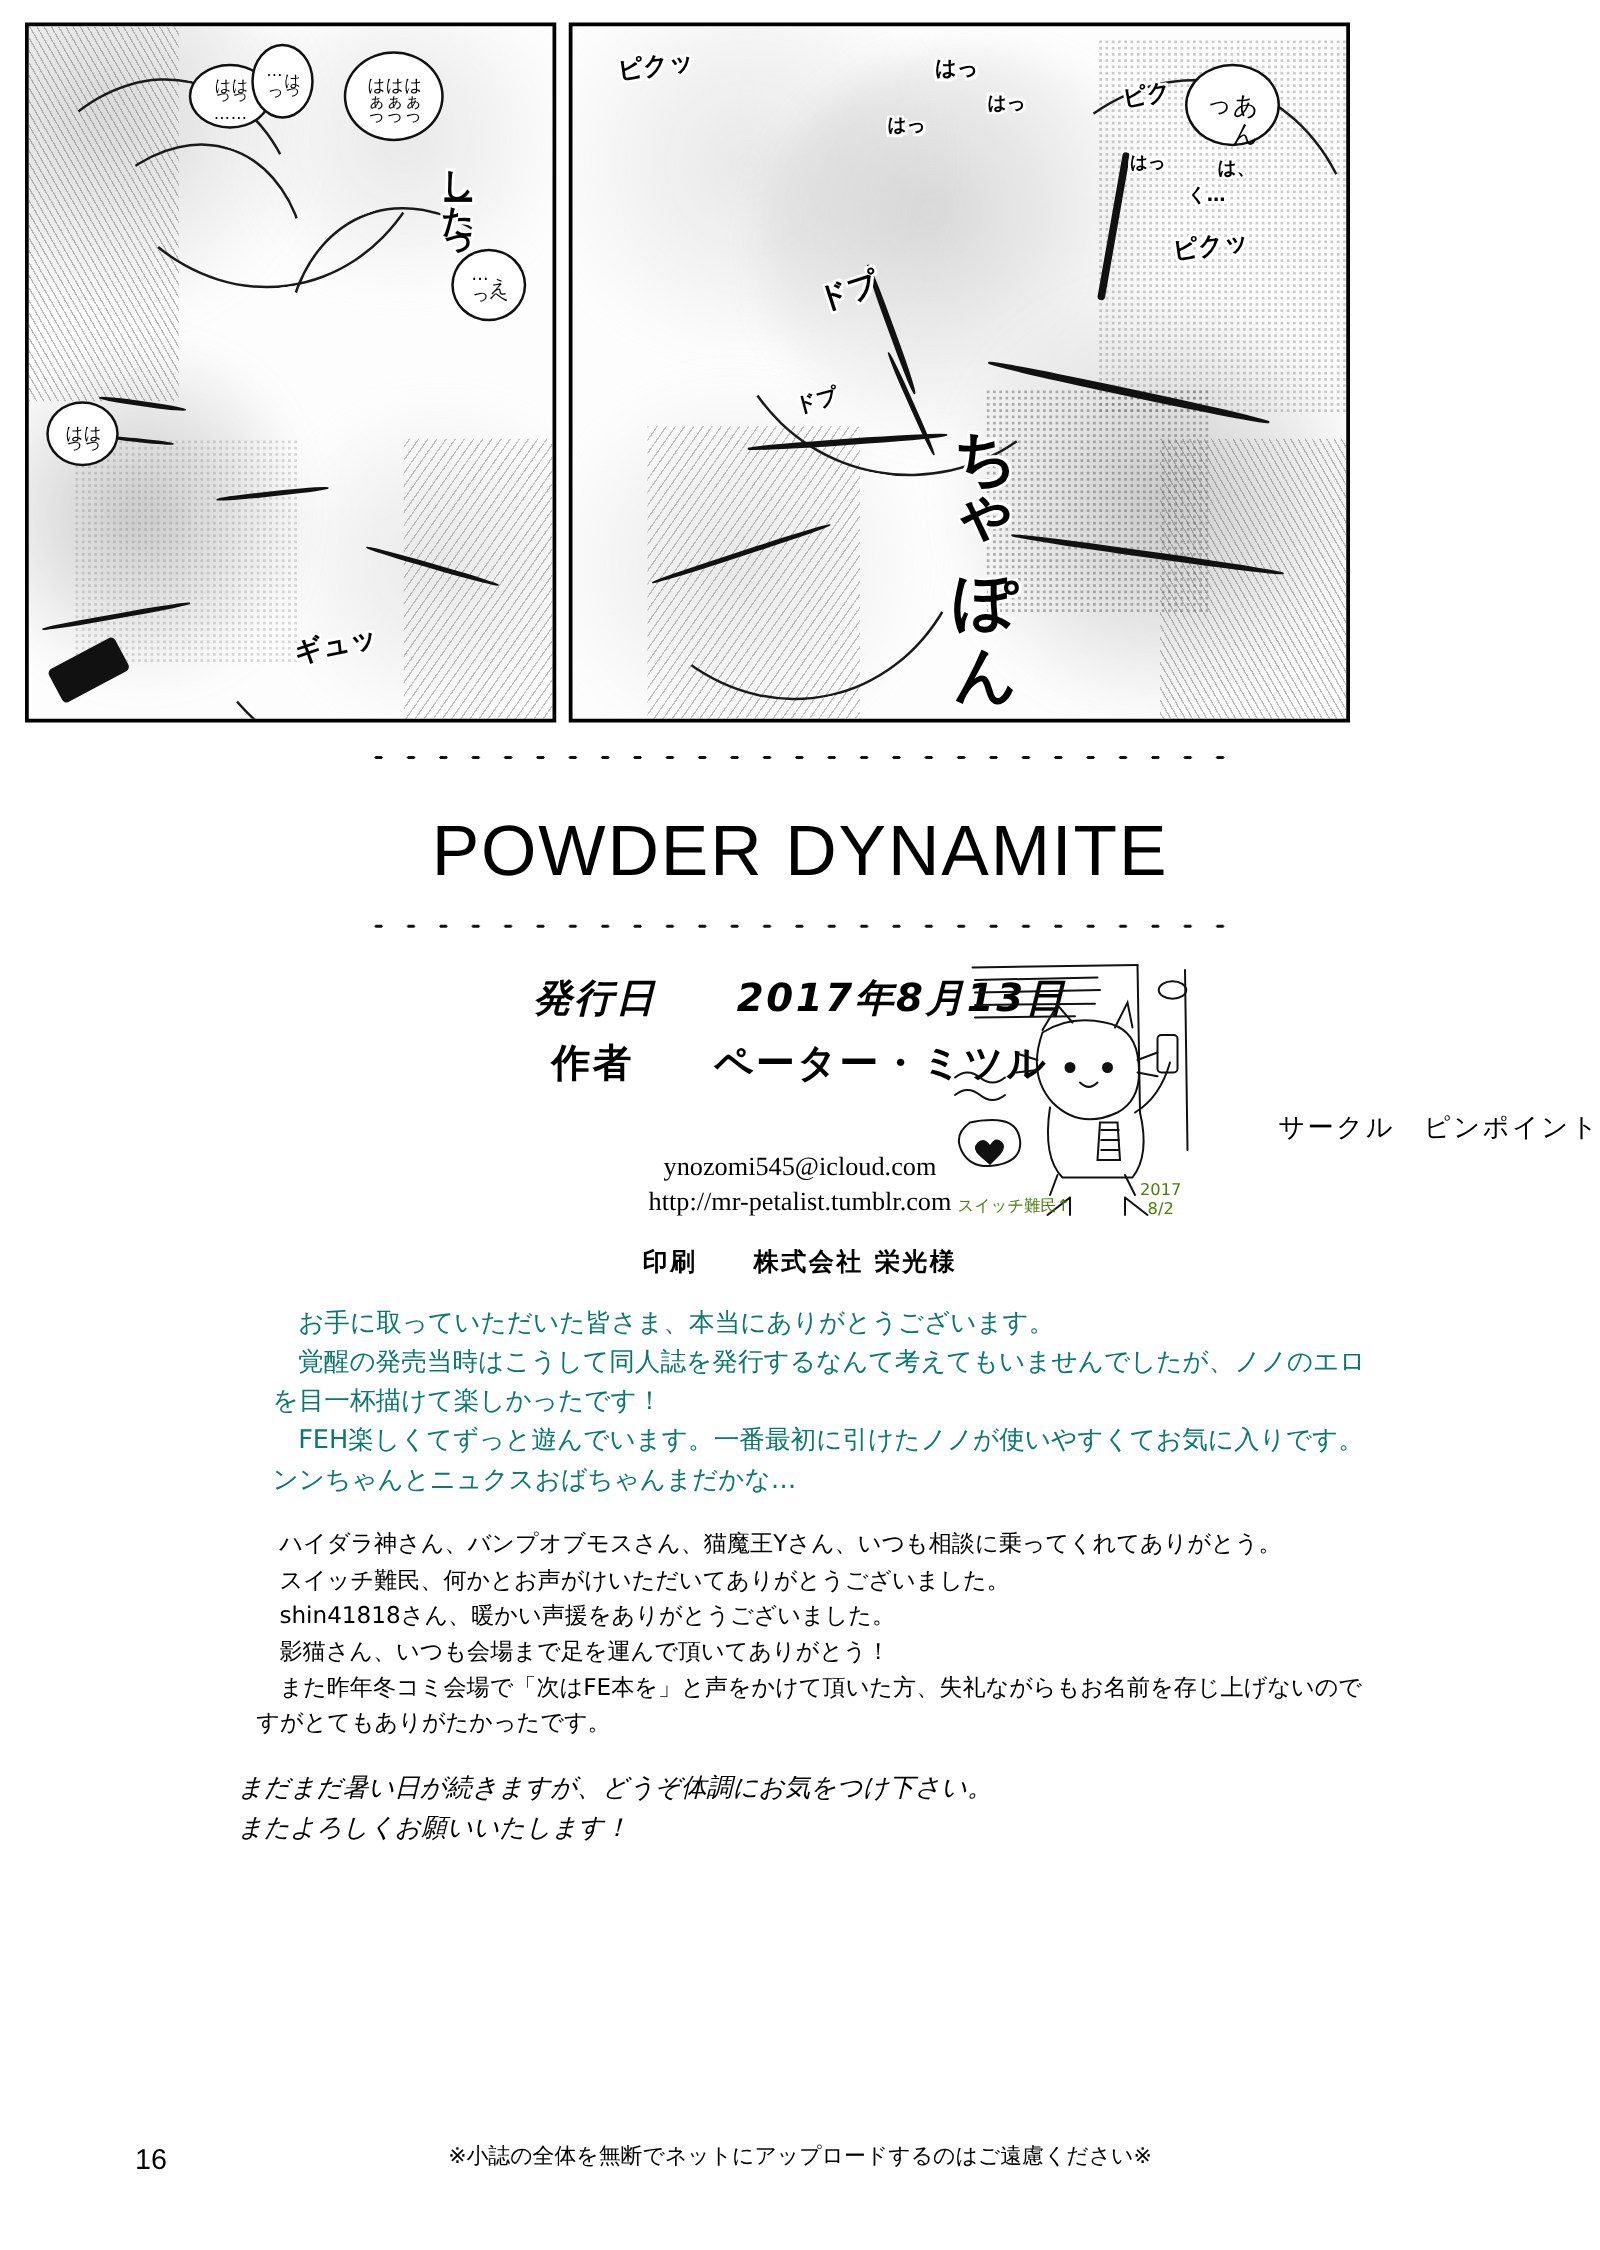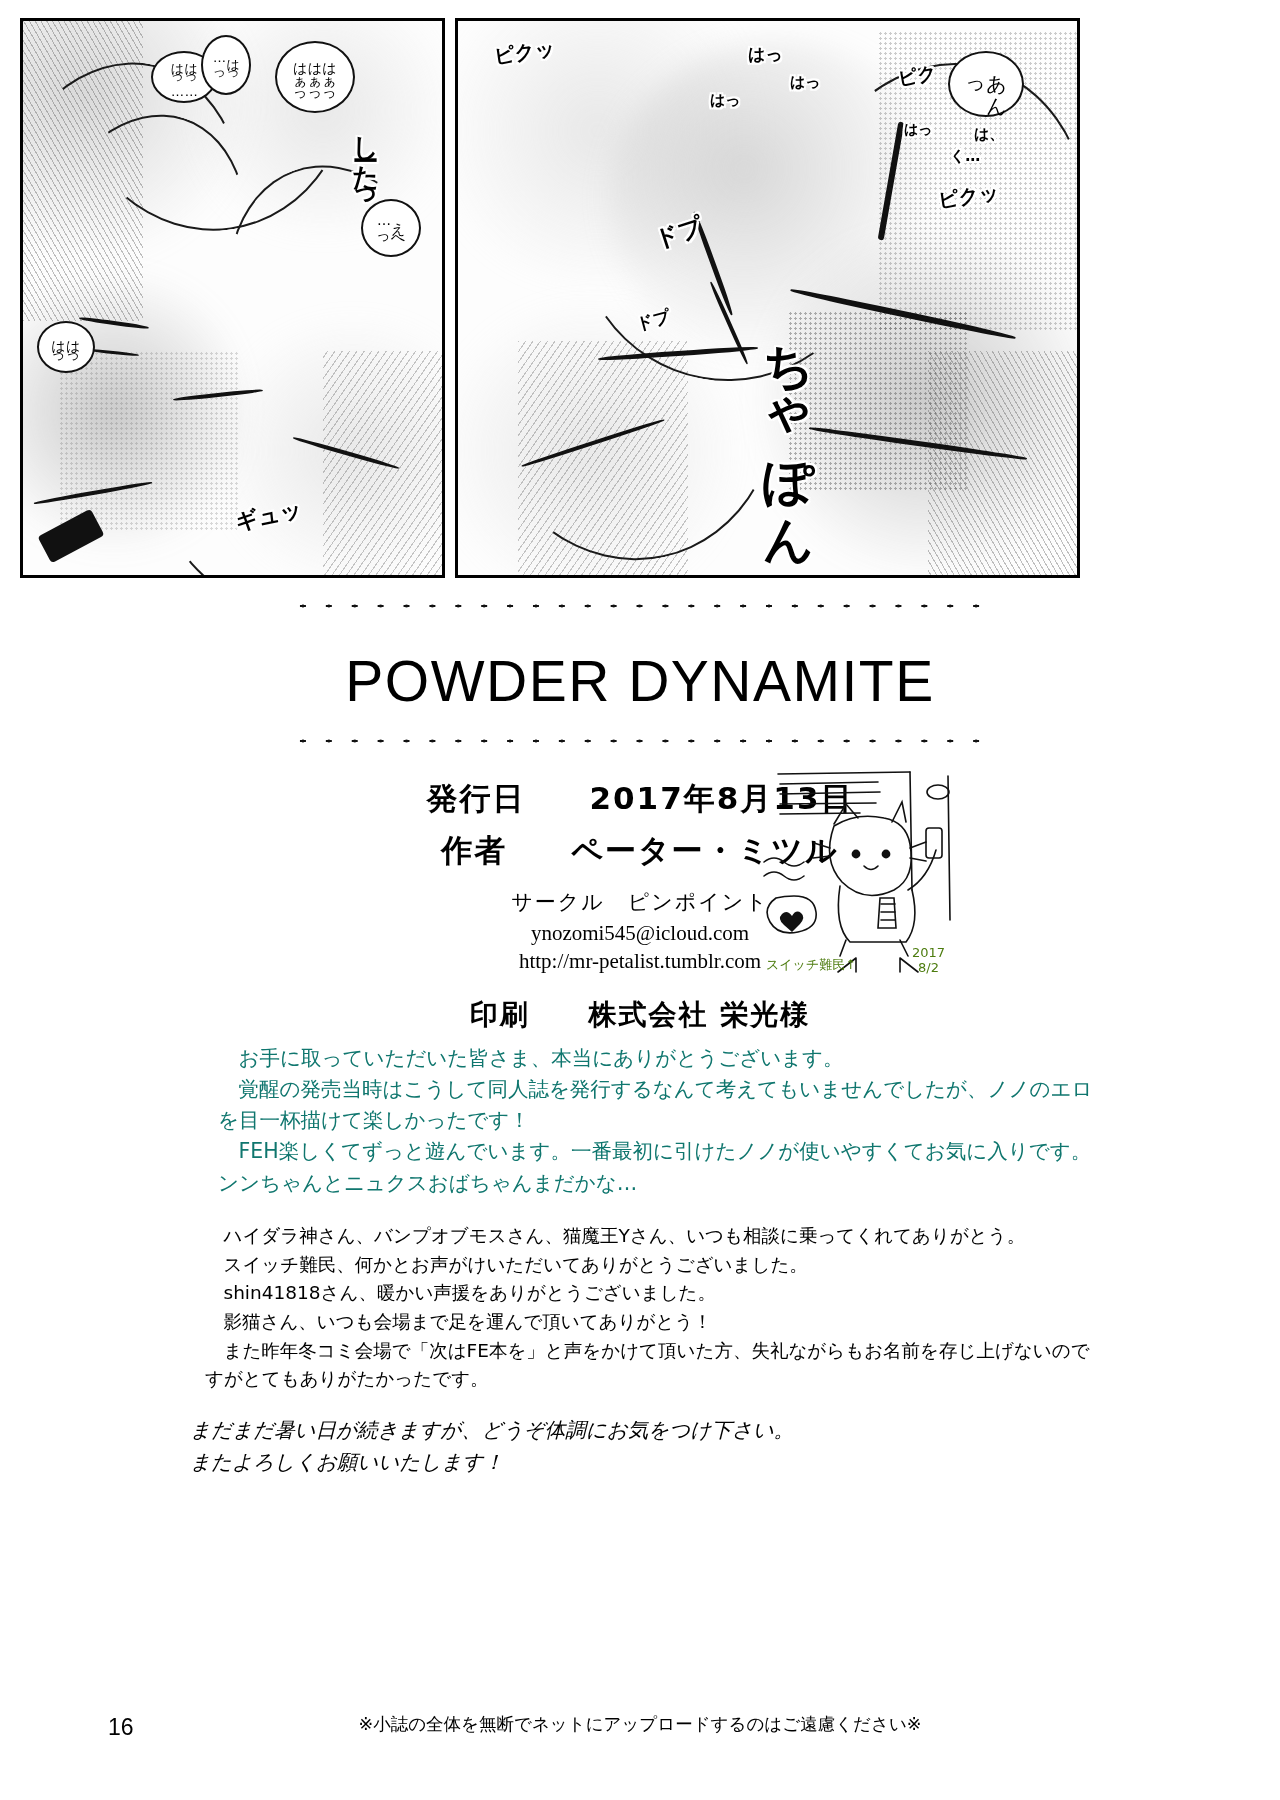--- a/index.html
+++ b/index.html
@@ -125,26 +125,26 @@
     letter-spacing: 1.5px;
     font-weight: 400;
   }
 
   .credits {
     position: absolute;
     left: 0; right: 0;
     text-align: center;
     font-family: "DejaVu Sans", sans-serif;
   }
-  .cred-line1 { font-size: 31px; font-weight: bold; letter-spacing: 2px; }
+  .cred-line1 { font-size: 31px; font-weight: bold; letter-spacing: 2px; font-style: italic; }
   .cred-line2 { font-size: 31px; font-weight: bold; letter-spacing: 2px; margin-top: 10px;}
-  .cred-line3 { font-size: 21px; letter-spacing: 2px; margin-top: 16px; }
+  .cred-line3 { font-size: 21px; letter-spacing: 2px; margin-top: 16px; text-align: right; }
   .cred-mail  { font-size: 21px; font-family: "Liberation Serif", serif; margin-top: 5px; }
   .cred-url   { font-size: 21px; font-family: "Liberation Serif", serif; margin-top: 3px; }
-  .cred-print { font-size: 28px; font-weight: bold; letter-spacing: 2px; margin-top: 22px; }
+  .cred-print { font-size: 20px; font-weight: bold; letter-spacing: 2px; margin-top: 22px; }
 
   
   .doodle {
     position: absolute;
     left: 760px; top: 770px;
     width: 220px; height: 215px;
   }
   .doodle-label {
     position: absolute;
     font-family: "DejaVu Sans", sans-serif;

